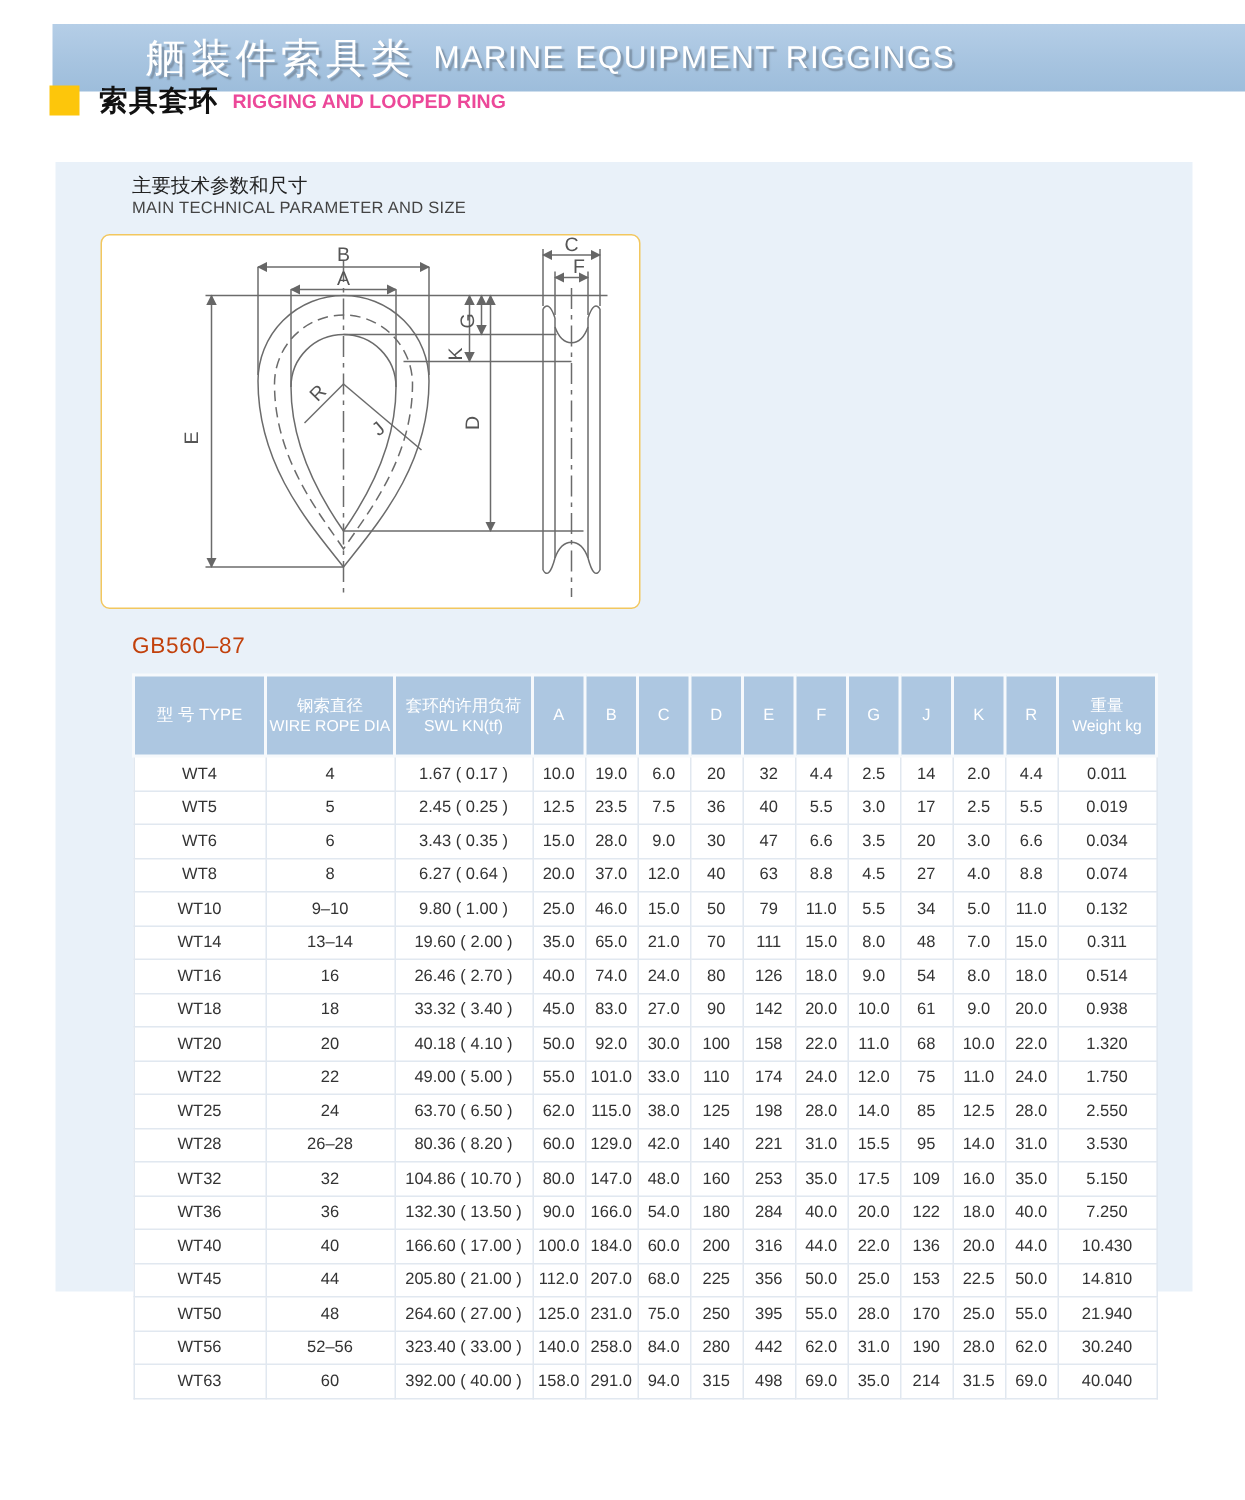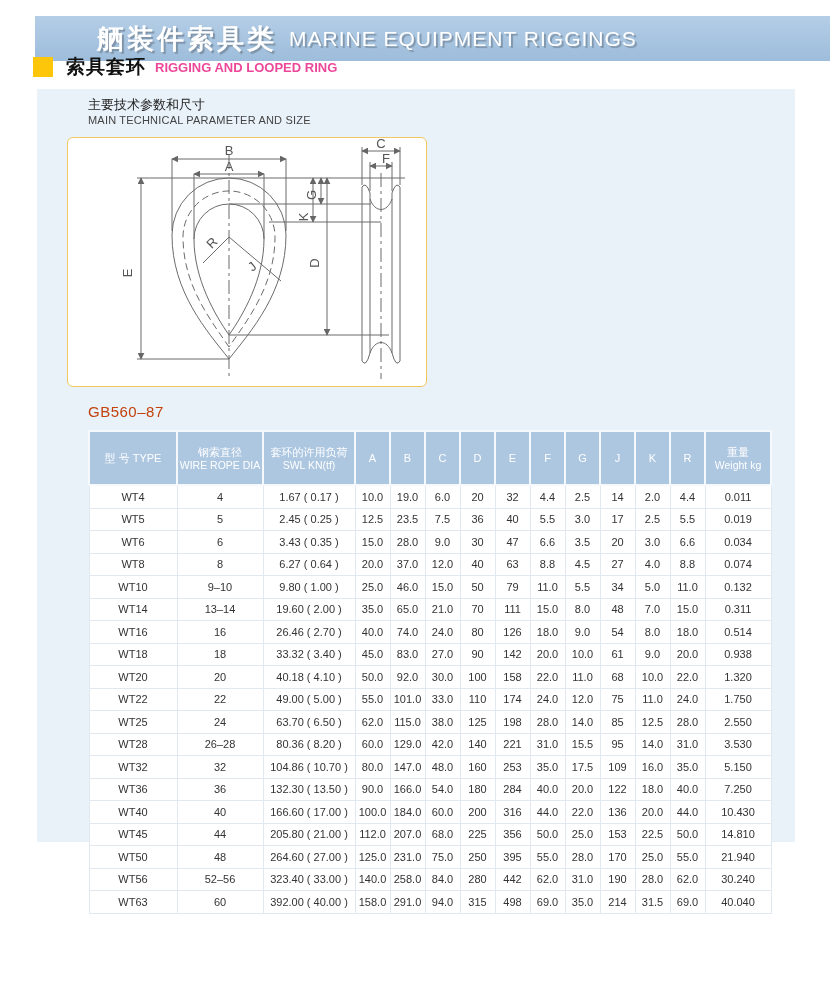--- a/index.html
+++ b/index.html
@@ -3,33 +3,33 @@
 <meta charset="utf-8">
 <style>
   html,body{margin:0;padding:0;background:#fff;}
   body{font-family:"Liberation Sans","DejaVu Sans",sans-serif;}
   .page{position:relative;width:830px;height:1000px;background:#ffffff;overflow:hidden;}
 
   
   .banner{position:absolute;left:35px;top:16px;width:795px;height:45px;
     background:linear-gradient(180deg,#b5cee7 0%,#a7c4e0 55%,#9dbddb 100%);
     display:flex;align-items:center;padding-left:62px;box-sizing:border-box;}
-  .banner .zh{font-size:27px;font-weight:bold;color:#fff;letter-spacing:3px;
+  .banner .zh{font-size:27px;font-weight:normal;color:#fff;letter-spacing:3px;
     text-shadow:2px 2px 1px #7e93a8;white-space:nowrap;}
   .banner .en{font-size:21px;font-weight:normal;color:#fff;letter-spacing:1px;margin-left:12px;
     text-shadow:2px 2px 1px #7e93a8;white-space:nowrap;}
 
   
   .section{position:absolute;left:33px;top:56px;display:flex;align-items:center;height:22px;}
   .bullet{width:20px;height:20px;background:#fdc60b;}
   .section .zh{font-size:19px;font-weight:bold;color:#111;margin-left:13px;letter-spacing:1px;white-space:nowrap;}
   .section .en{font-size:13px;font-weight:bold;color:#ec4899;margin-left:9px;white-space:nowrap;}
 
   
-  .panel{position:absolute;left:37px;top:89px;width:758px;height:753px;background:#e9f1f9;}
+  .panel{position:absolute;left:37px;top:108px;width:758px;height:753px;background:#e9f1f9;}
   .sub-zh{position:absolute;left:51px;top:7px;font-size:13px;color:#222;}
   .sub-en{position:absolute;left:51px;top:25px;font-size:11px;color:#444;letter-spacing:0.2px;}
 
   .draw-box{position:absolute;left:30px;top:48px;width:360px;height:250px;background:#fff;
     border:1px solid #f2c75f;border-radius:6px;box-sizing:border-box;}
   .draw-box svg{display:block;margin:1px auto 0 auto;}
 
   .std{position:absolute;left:51px;top:314px;font-size:15px;color:#c2410c;letter-spacing:0.5px;}
 
   

